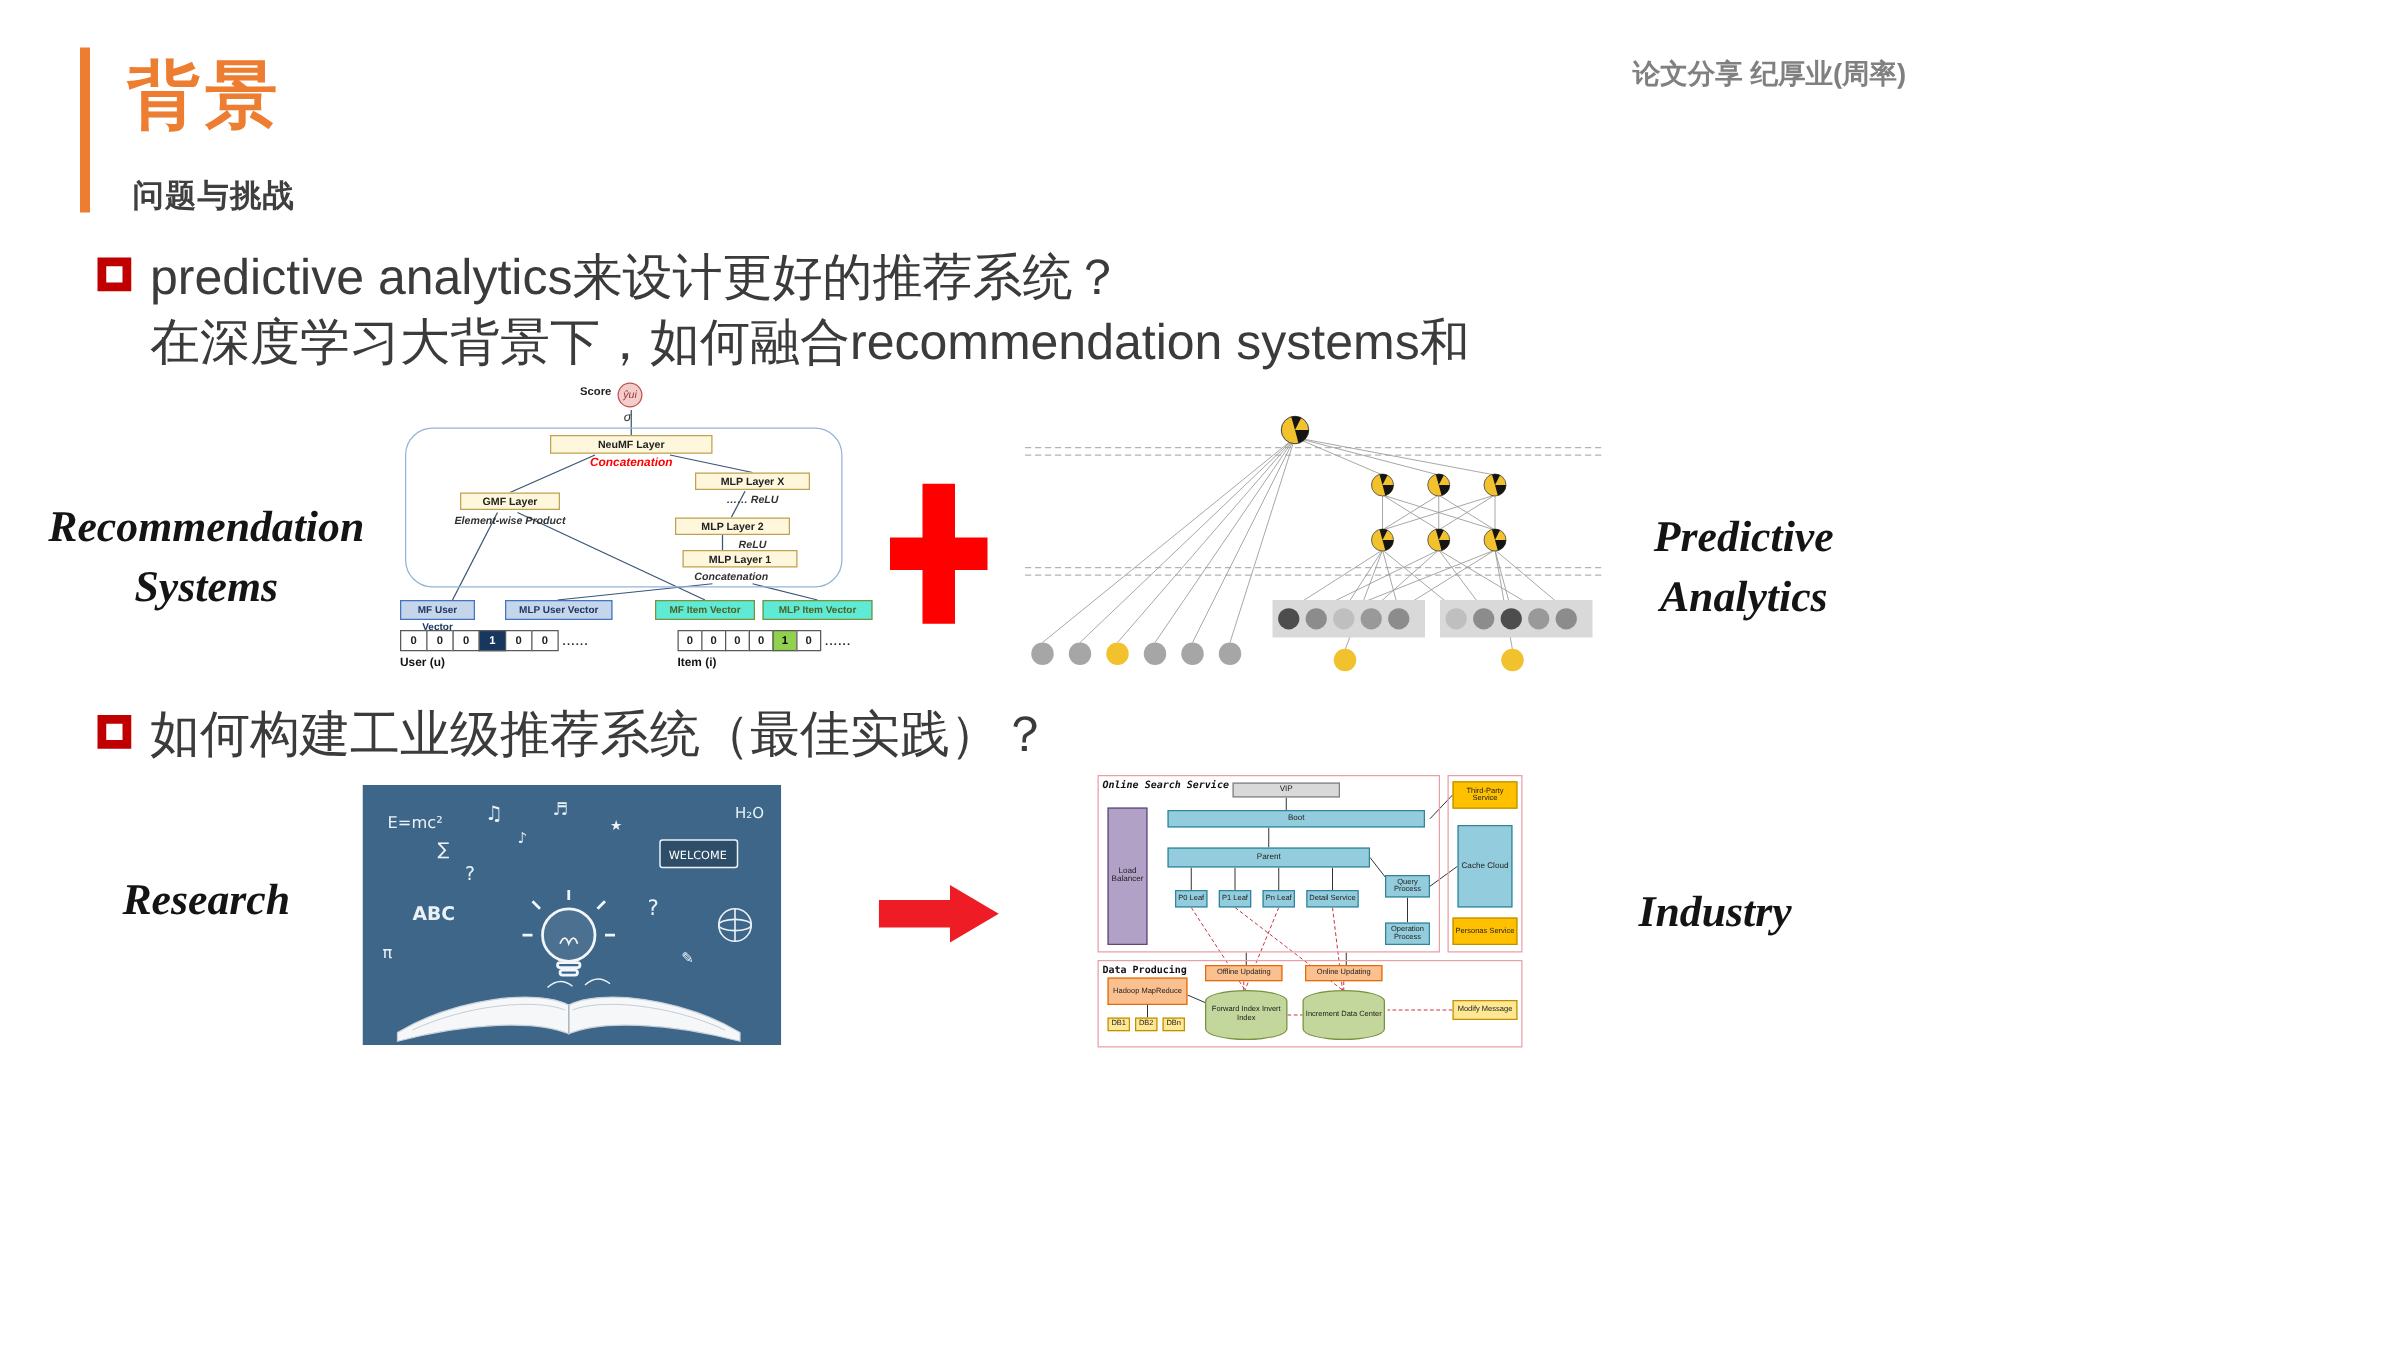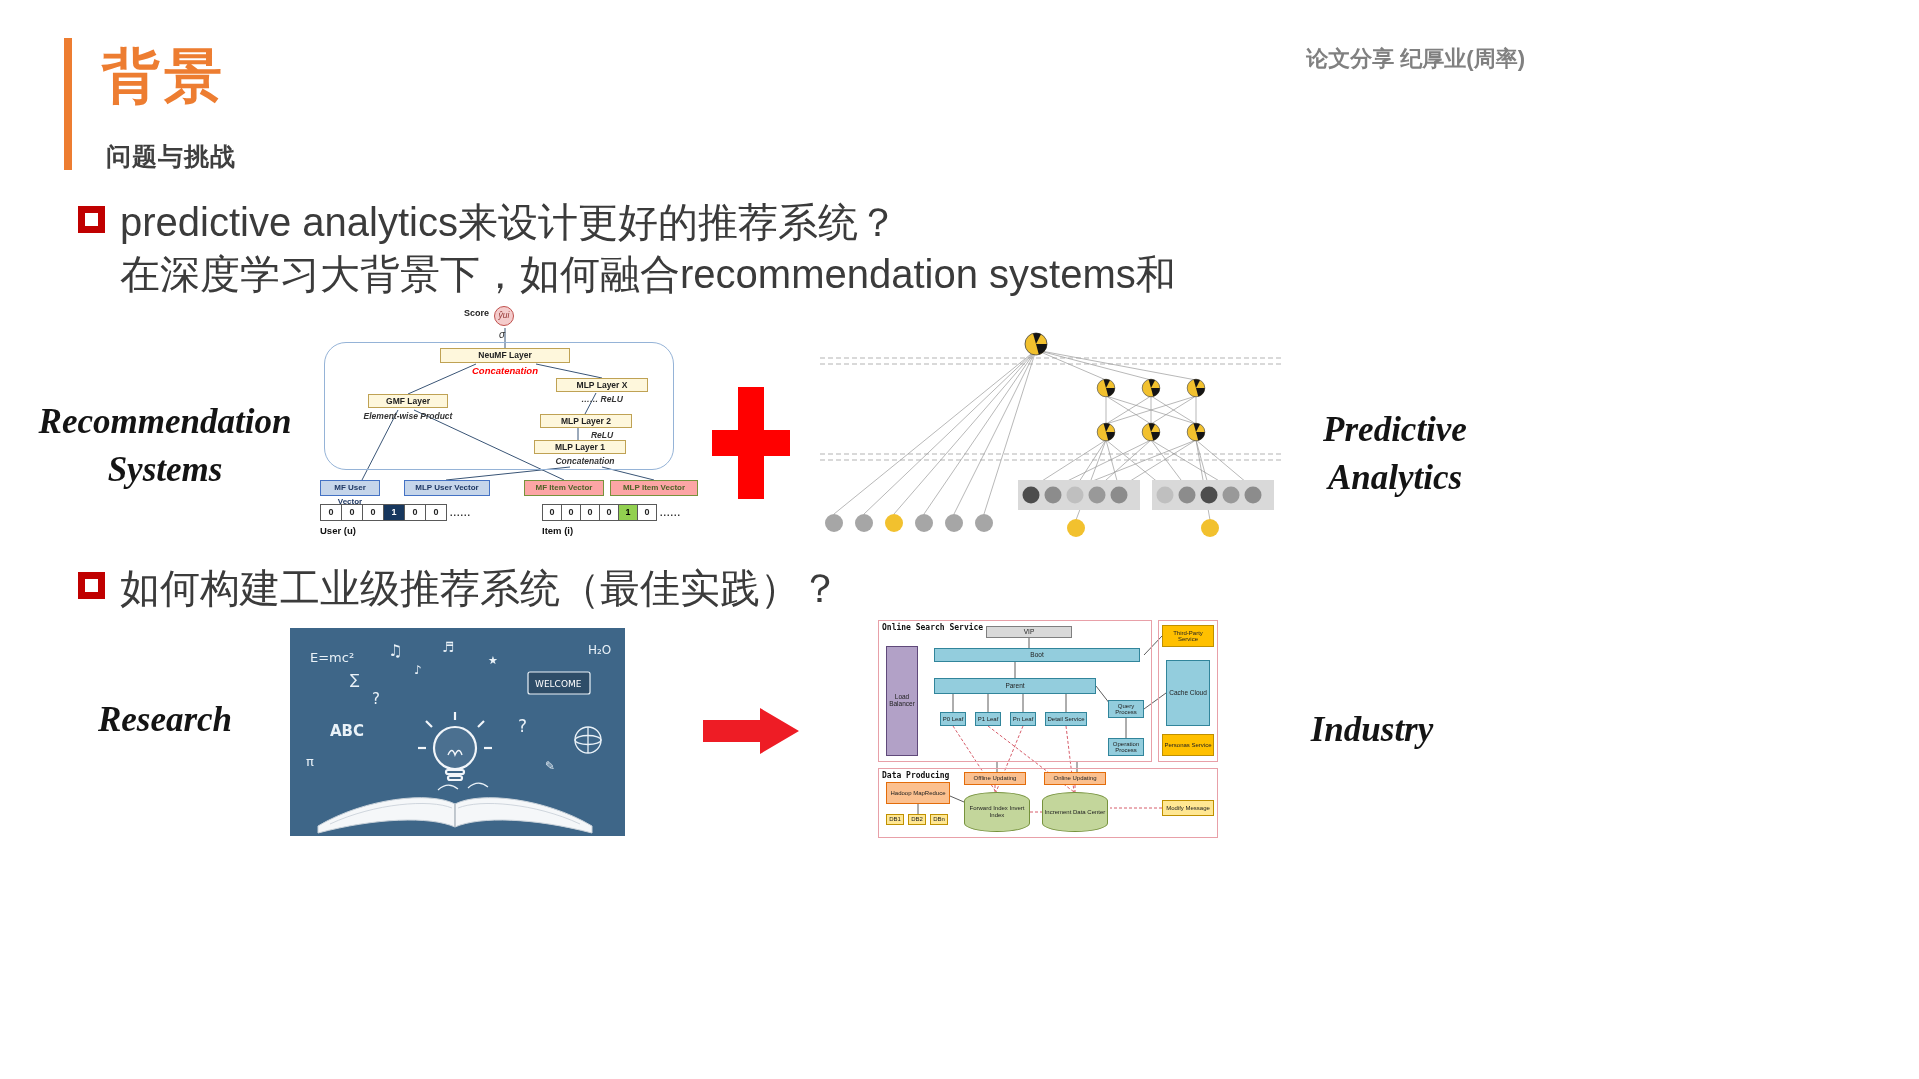--- a/index.html
+++ b/index.html
@@ -41,24 +41,24 @@
   .nm-frame { left:6px; top:36px; width:350px; height:128px; border:1.5px solid #95B3D7; border-radius:22px; }
   .nm-box { border:1px solid #BFA254; background:#FEF7DC; font-size:8.5px; font-weight:700; color:#222; text-align:center; }
   .nm-neumf { left:122px; top:42px; width:130px; height:15px; line-height:13px; }
   .nm-concat-top { left:122px; top:59px; width:130px; text-align:center; color:#FF0000; font-style:italic; font-weight:700; font-size:9.5px; }
   .nm-mlpx { left:238px; top:72px; width:92px; height:14px; line-height:12px; }
   .nm-relux { left:238px; top:88px; width:92px; text-align:center; font-size:8.5px; font-style:italic; font-weight:700; color:#333; }
   .nm-gmf { left:50px; top:88px; width:80px; height:14px; line-height:12px; }
   .nm-ew { left:42px; top:105px; width:96px; text-align:center; font-size:8.5px; font-style:italic; font-weight:700; color:#333; line-height:10px; }
   .nm-mlp2 { left:222px; top:108px; width:92px; height:14px; line-height:12px; }
   .nm-relu2 { left:238px; top:124px; width:92px; text-align:center; font-size:8.5px; font-style:italic; font-weight:700; color:#333; }
-  .nm-mlp1 { left:216px; top:134px; width:92px; height:14px; line-height:12px; }
+  .nm-mlp1 { left:228px; top:134px; width:92px; height:14px; line-height:12px; }
   .nm-concat-bot { left:204px; top:150px; width:126px; text-align:center; font-size:8.5px; font-style:italic; font-weight:700; color:#333; }
   .nm-vec { top:174px; height:16px; font-size:8px; font-weight:700; text-align:center; line-height:14px; border:1px solid #4472C4; background:#C5D5EA; color:#1F3864; }
-  .nm-vec.item { border-color:#77933C; background:#fca5a5; color:#4F6228; }
+  .nm-vec.item { border-color:#77933C; background:#5eead4; color:#4F6228; }
   .nm-mfu { left:2px; width:60px; }
   .nm-mlpu { left:86px; width:86px; }
   .nm-mfi { left:206px; width:80px; }
   .nm-mlpi { left:292px; width:88px; }
   .bits { position:absolute; top:198px; height:17px; display:flex; align-items:center; }
   .bits-user { left:2px; }
   .bits-item { left:224px; }
   .bit { display:inline-block; width:22px; height:17px; border:1px solid #595959; background:#fff; font-size:9px; font-weight:700; color:#222; text-align:center; line-height:15px; margin-right:-1px; }
   .bits-item .bit { width:20px; }
   .bit-user-hl { background:#17375E; color:#fff; }
@@ -79,21 +79,21 @@
   .arrow-svg { position:absolute; left:703px; top:707px; }
 
   
   .industry { position:absolute; left:878px; top:620px; width:340px; height:218px; font-size:7px; color:#222; }
   .industry .abs { position:absolute; }
   .isd-frame { border:1px solid #E8A0A8; }
   .isd-online-box { left:0; top:0; width:274px; height:142px; }
   .isd-right-box { left:280px; top:0; width:60px; height:142px; }
   .isd-data-box { left:0; top:148px; width:340px; height:70px; }
   .isd-title { font-family:"DejaVu Sans Mono", monospace; font-weight:700; font-size:8px; color:#111; }
-  .isd-t1 { left:4px; top:3px; }
+  .isd-t1 { left:4px; top:3px;font-style:italic; }
   .isd-t2 { left:4px; top:151px; }
   .isd-box { border:1px solid #7F7F7F; text-align:center; overflow:hidden; line-height:1.05; display:flex; align-items:center; justify-content:center; font-size:6.5px; }
   .isd-vip { left:108px; top:6px; width:86px; height:12px; background:#D9D9D9; }
   .isd-blue { background:#93CDDD; border-color:#31859B; }
   .isd-boot { left:56px; top:28px; width:206px; height:14px; }
   .isd-parent { left:56px; top:58px; width:162px; height:16px; }
   .isd-p0 { left:62px; top:92px; width:26px; height:14px; font-size:6px; }
   .isd-p1 { left:97px; top:92px; width:26px; height:14px; font-size:6px; }
   .isd-pn { left:132px; top:92px; width:26px; height:14px; font-size:6px; }
   .isd-detail { left:167px; top:92px; width:42px; height:14px; font-size:6px; }

